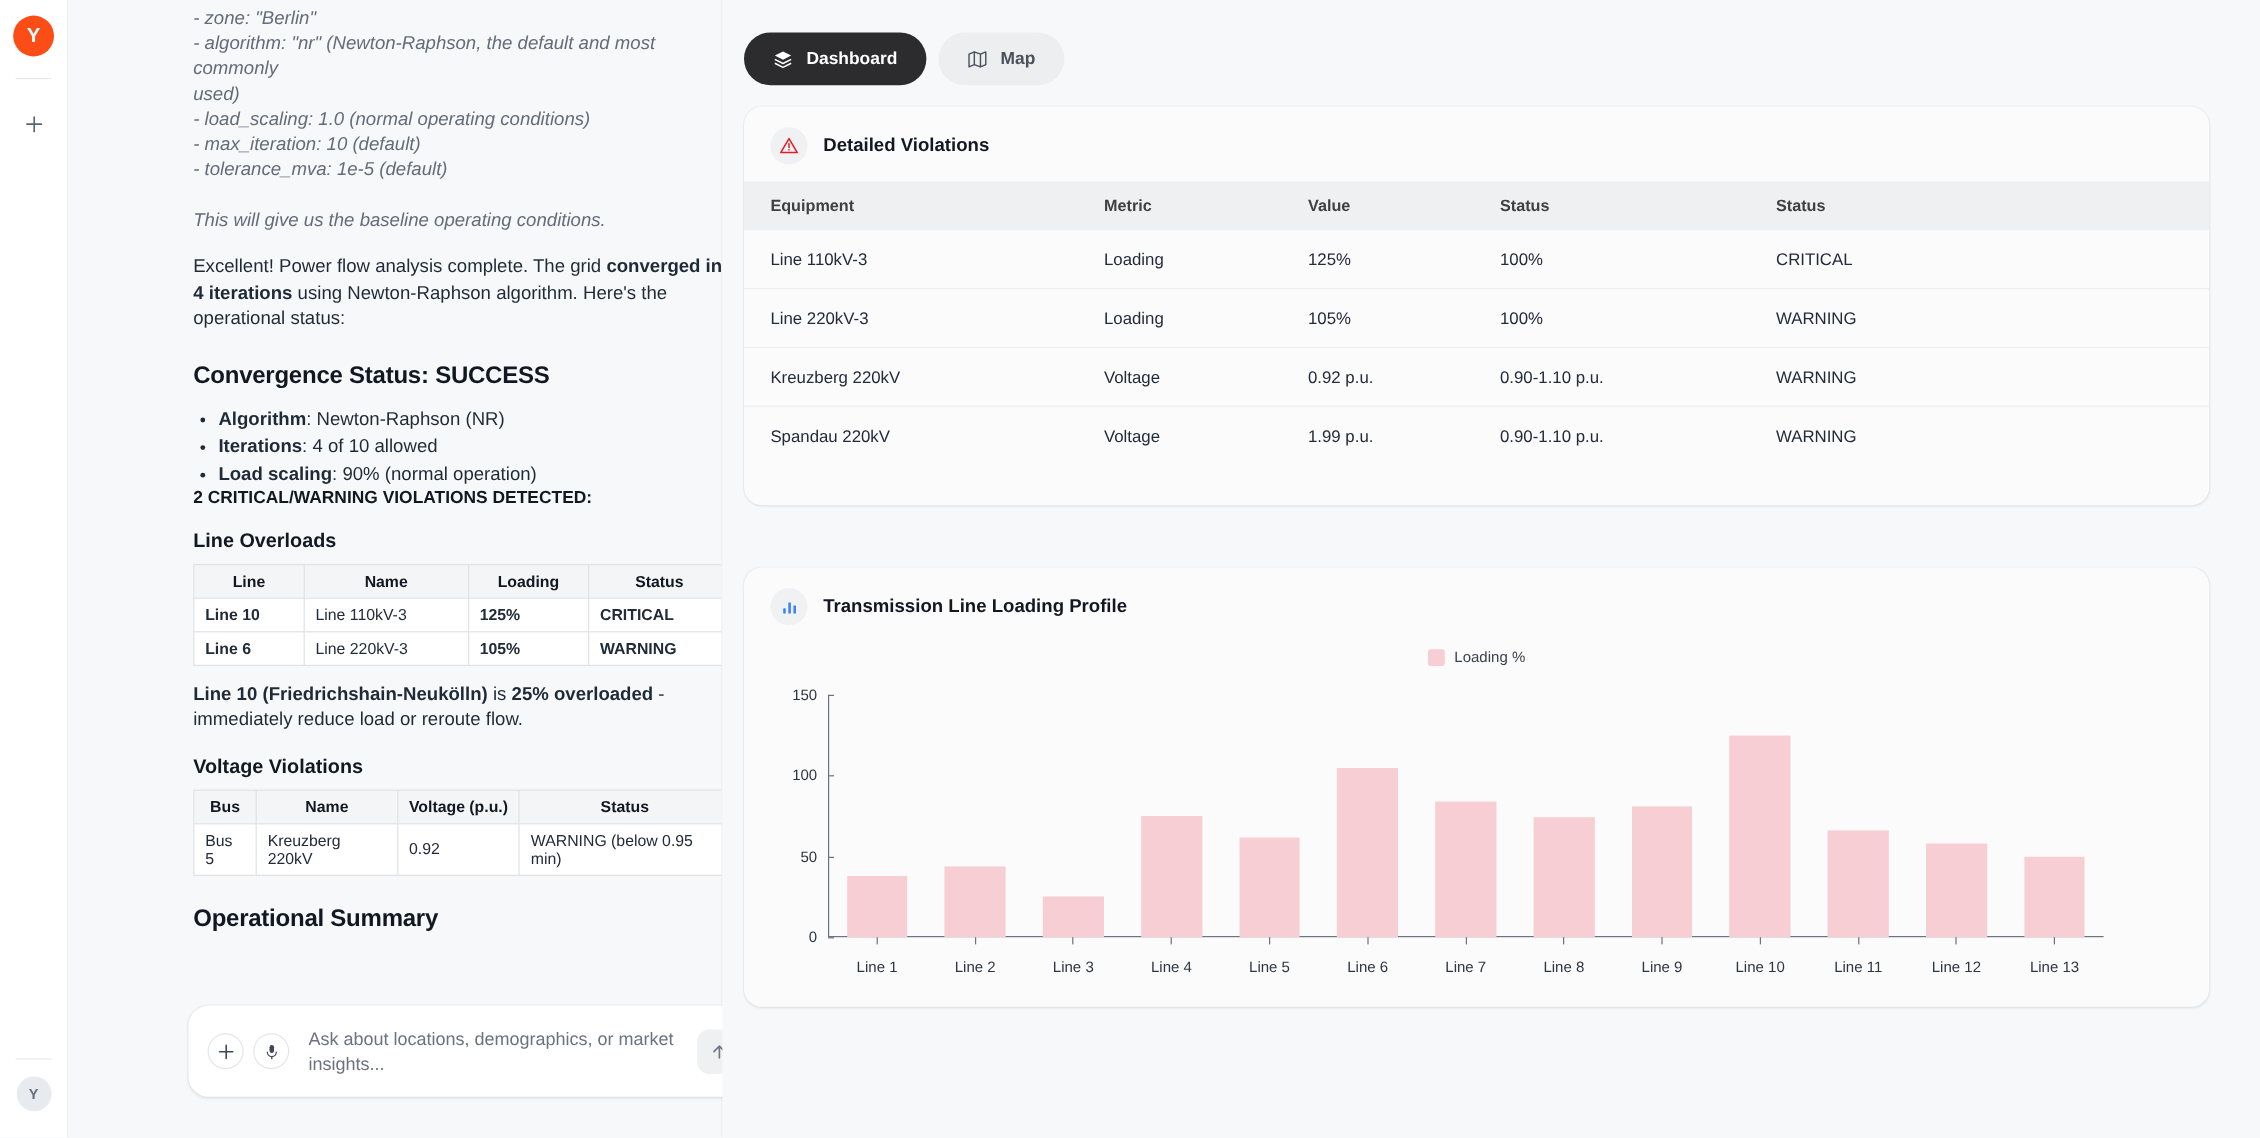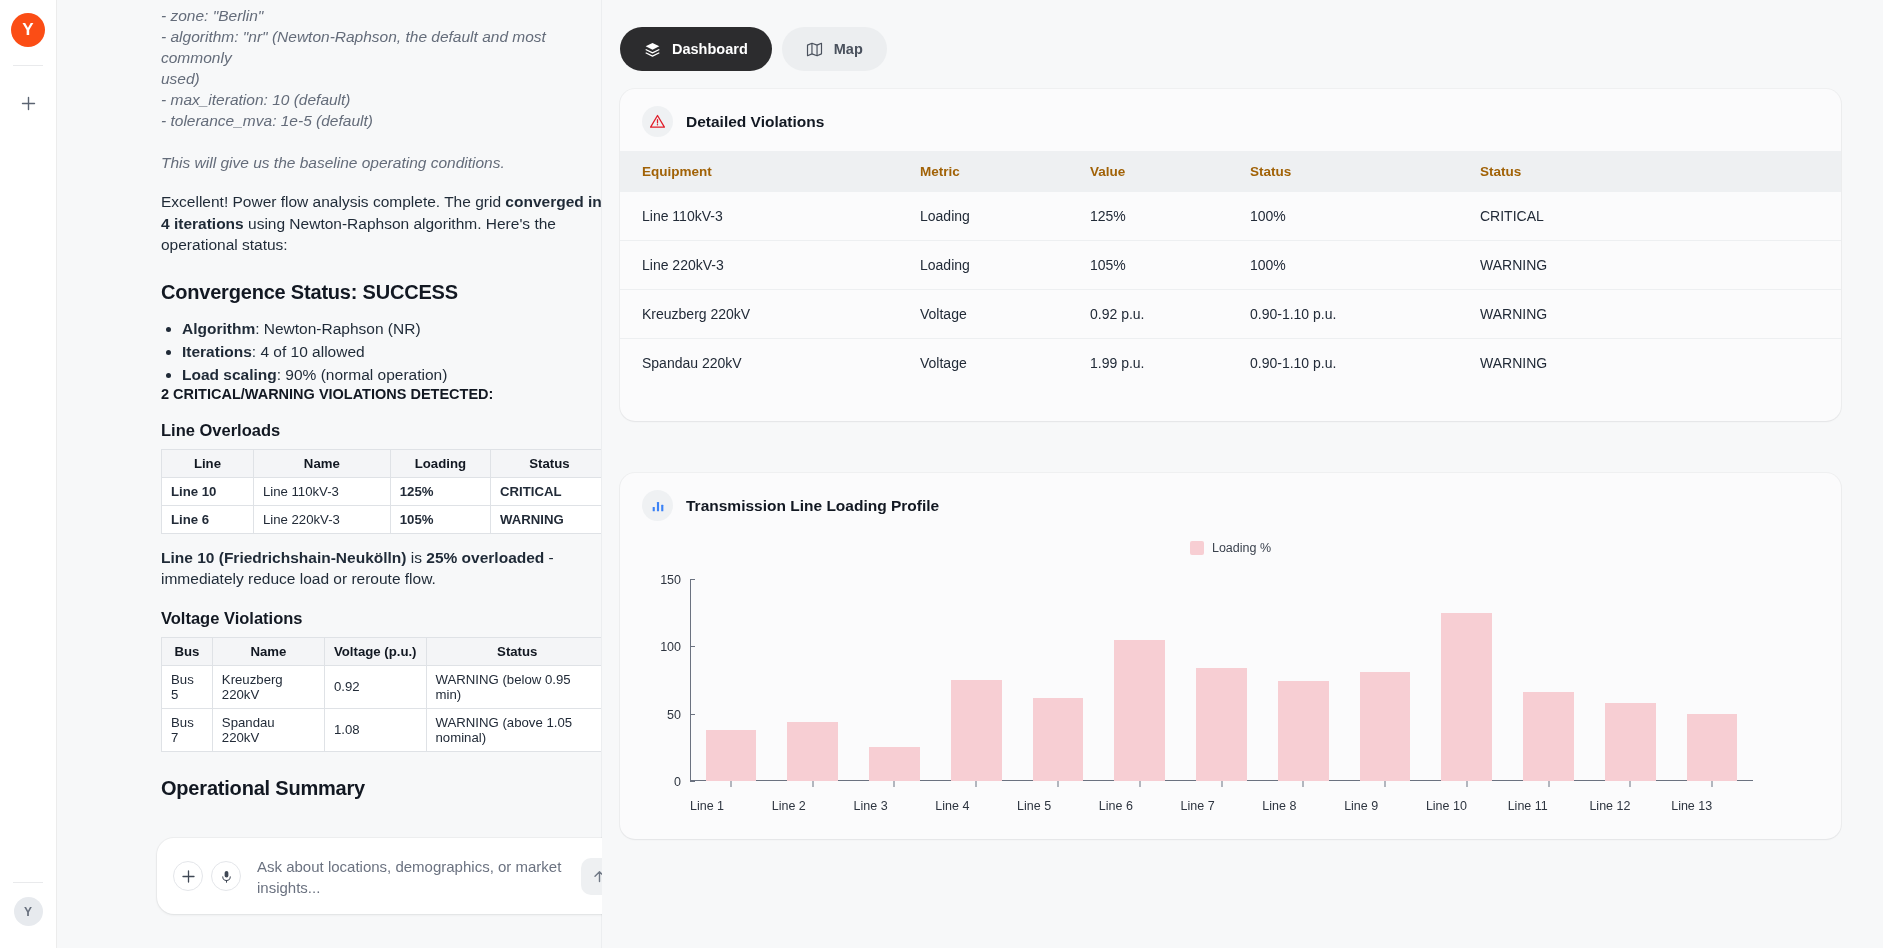--- a/index.html
+++ b/index.html
@@ -165,21 +165,21 @@
   .card-icon {
     width: 31px; height: 31px; border-radius: 50%;
     background: #eff1f3; display: flex; align-items: center; justify-content: center;
   }
   .card-title { font-size: 15.5px; font-weight: 700; color: #121822; }
 
   table.viol {
     width: 100%; border-collapse: collapse; font-size: 14px;
   }
   table.viol th {
-    text-align: left; background: #eef0f2; color: #a16207;
+    text-align: left; background: #eef0f2; color: #404040;
     font-weight: 700; font-size: 13.5px;
     padding: 13px 0 13px 0; 
   }
   table.viol th:first-child, table.viol td:first-child { padding-left: 22px; }
   table.viol td {
     padding: 16px 0; color: #222b38; border-top: 1px solid #edeff1;
   }
   table.viol tbody tr:first-child td { border-top: none; }
   .col-eq { width: 300px; }
   .col-me { width: 170px; }
@@ -198,21 +198,21 @@
   }
   .axis-y { position: absolute; left: 0; top: 0; bottom: 0; width: 1px; background: #6b7280; }
   .axis-x { position: absolute; left: 0; right: 0; bottom: 0; height: 1.5px; background: #6b7280; }
   .ytick { position: absolute; right: 100%; transform: translateY(-50%); white-space: nowrap; }
   .ytick-label { font-size: 12.5px; color: #2e3540; padding-right: 9px; }
   .ytick-mark { position: absolute; left: 100%; top: 50%; width: 5px; height: 1px; background: #6b7280; }
   .bars { position: absolute; left: 0; right: 0; top: 0; bottom: 0; display: flex; align-items: flex-end; }
   .bar-slot { flex: 1 1 0; display: flex; flex-direction: column; align-items: center; justify-content: flex-end; height: 100%; position: relative; }
   .bar { width: 62%; background: #f7ced3; }
   .xlabels { position: absolute; left: 70px; right: 88px; bottom: 8px; display: flex; }
-  .xlabel-slot { flex: 1 1 0; text-align: left; font-size: 12.5px; color: #2e3540; }
+  .xlabel-slot { flex: 1 1 0; text-align: center; font-size: 12.5px; color: #2e3540; }
   .xtick { position: absolute; bottom: 0; width: 1px; height: 6px; background: #6b7280; transform: translateX(-50%); }
   .chart-bottom-pad { height: 18px; }
 
   svg { display: block; }
 </style>
 </head>
 <body>
 
 <div class="app">
 
@@ -230,20 +230,21 @@
   </div>
 
   <div class="chat-col">
     <div class="chat-scroll">
       <div class="chat-inner">
 
         <div class="msg-italic" style="margin-top:5px;">
           <span class="line">- zone: "Berlin"</span>
           <span class="line">- algorithm: "nr" (Newton-Raphson, the default and most commonly</span>
           <span class="line">used)</span>
+          <span class="line">- load_scaling: 1.0 (normal operating conditions)</span>
           <span class="line">- max_iteration: 10 (default)</span>
           <span class="line">- tolerance_mva: 1e-5 (default)</span>
         </div>
 
         <div class="gap-sm"></div>
 
         <p class="msg-italic">This will give us the baseline operating conditions.</p>
 
         <div class="gap-md"></div>
 
@@ -299,26 +300,20 @@
               <th>Voltage (p.u.)</th>
               <th>Status</th>
             </tr>
           </thead>
           <tbody>
             <tr>
               <td>Bus 5</td>
               <td>Kreuzberg 220kV</td>
               <td>0.92</td>
               <td>WARNING (below 0.95 min)</td>
-            </tr>
-            <tr>
-              <td>Bus 7</td>
-              <td>Spandau 220kV</td>
-              <td>1.08</td>
-              <td>WARNING (above 1.05 nominal)</td>
             </tr>
           </tbody>
         </table>
 
         <h2 class="sect">Operational Summary</h2>
 
       </div>
     </div>
 
     <div class="rail-scroll-a"></div>

